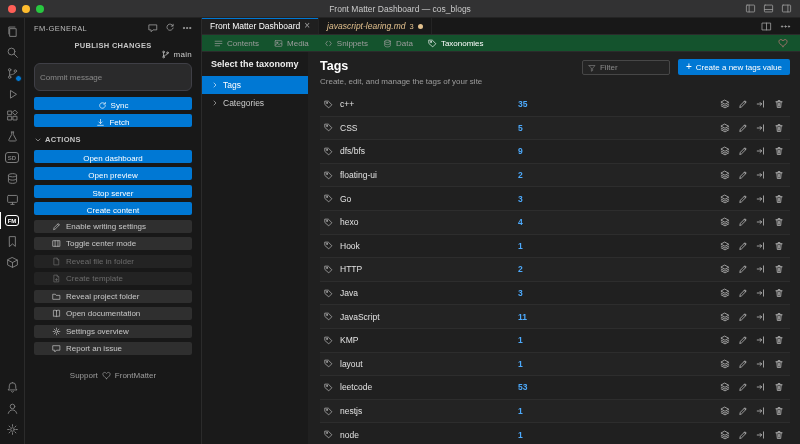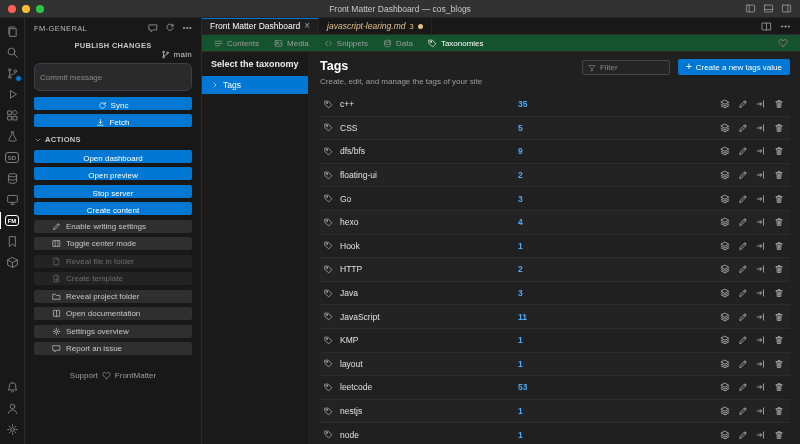--- a/index.html
+++ b/index.html
@@ -458,20 +458,26 @@
 
         <div class="content" data-interactable="false">
           <div class="taxpanel" data-interactable="false">
             <div class="tp-title" data-interactable="false">Select the taxonomy</div>
             <div class="tax-item selected" data-interactable="true">
               <svg viewBox="0 0 16 16" data-interactable="false">
                   <path d="M6 4l4 4-4 4"></path>
                 </svg>
               <span data-interactable="false">Tags</span>
             </div>
+            <div class="tax-item" data-interactable="true">
+              <svg viewBox="0 0 16 16" data-interactable="false">
+                  <path d="M6 4l4 4-4 4"></path>
+                </svg>
+              <span data-interactable="false">Categories</span>
+            </div>
           </div>
 
           <div class="tagsmain" data-interactable="false">
             <div class="tags-header" data-interactable="false">
               <div class="th-left">
                 <h2 data-interactable="false">Tags</h2>
                 <div class="subtitle" data-interactable="false">Create, edit, and manage the tags of your site</div>
               </div>
               <div class="filter-box" data-interactable="false">
                 <svg viewBox="0 0 16 16" data-interactable="false">

